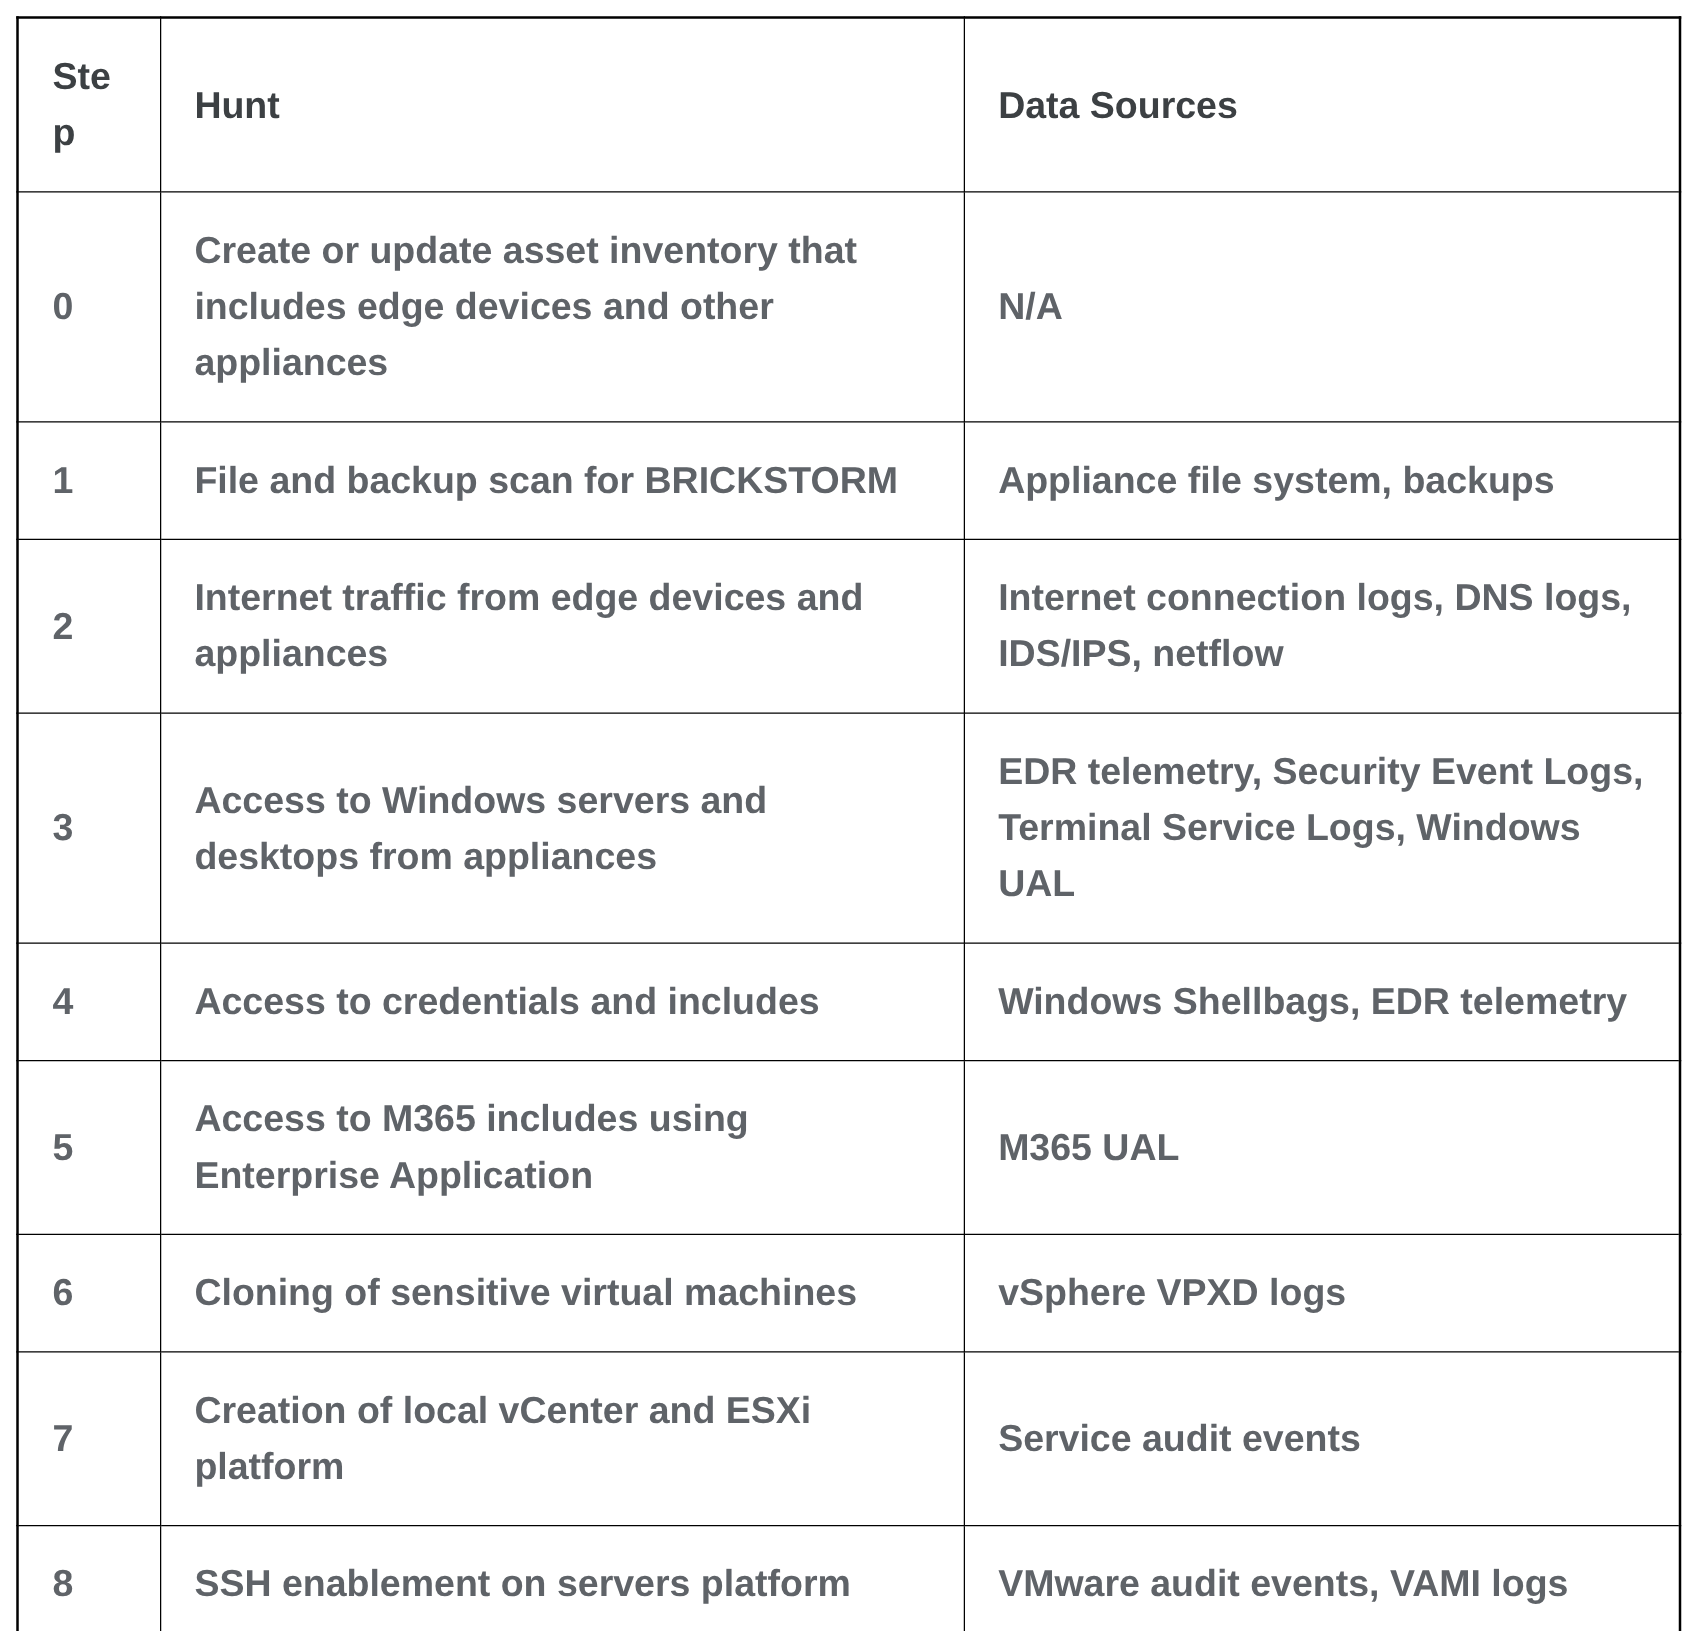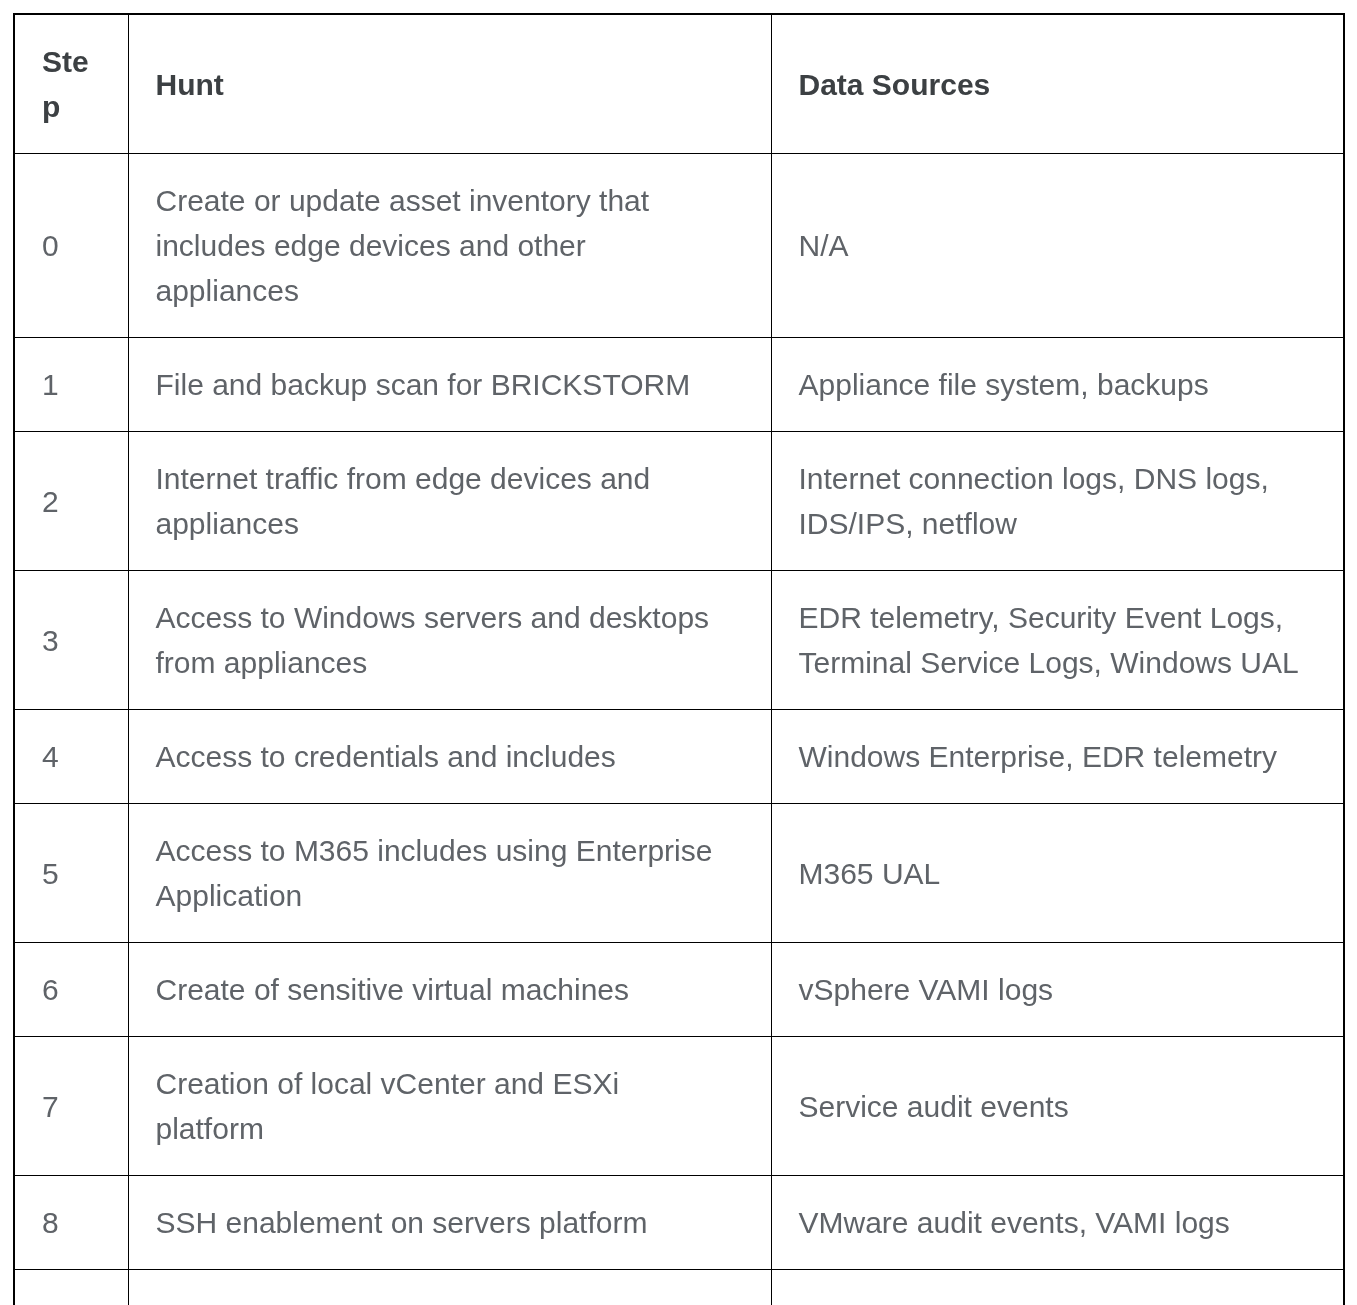--- a/index.html
+++ b/index.html
@@ -32,21 +32,21 @@
   col.col-hunt{width:643px;}
   col.col-data{width:573px;}
   th,td{
     border:1px solid var(--border-color);
     vertical-align:middle;
     text-align:left;
     font-size:30px;
     line-height:45px;
     padding:24px 26px 24px 27px;
     color:var(--body-text);
-    font-weight:normal;
+    font-weight:bold;
     overflow-wrap:break-word;
   }
   td.hunt-cell{padding-right:44px;}
   thead th{
     color:var(--header-text);
     font-weight:bold;
   }
 </style>
 </head>
 <body>
@@ -81,31 +81,31 @@
         <td class="data-sources-cell">Internet connection logs, DNS logs, IDS/IPS, netflow</td>
       </tr>
       <tr>
         <td class="step-cell">3</td>
         <td class="hunt-cell">Access to Windows servers and desktops from appliances</td>
         <td class="data-sources-cell">EDR telemetry, Security Event Logs, Terminal Service Logs, Windows UAL</td>
       </tr>
       <tr>
         <td class="step-cell">4</td>
         <td class="hunt-cell">Access to credentials and includes</td>
-        <td class="data-sources-cell">Windows Enterprise, EDR telemetry</td>
+        <td class="data-sources-cell">Windows Shellbags, EDR telemetry</td>
       </tr>
       <tr>
         <td class="step-cell">5</td>
         <td class="hunt-cell">Access to M365 includes using Enterprise Application</td>
         <td class="data-sources-cell">M365 UAL</td>
       </tr>
       <tr>
         <td class="step-cell">6</td>
-        <td class="hunt-cell">Create of sensitive virtual machines</td>
-        <td class="data-sources-cell">vSphere VAMI logs</td>
+        <td class="hunt-cell">Cloning of sensitive virtual machines</td>
+        <td class="data-sources-cell">vSphere VPXD logs</td>
       </tr>
       <tr>
         <td class="step-cell">7</td>
         <td class="hunt-cell">Creation of local vCenter and ESXi platform</td>
         <td class="data-sources-cell">Service audit events</td>
       </tr>
       <tr>
         <td class="step-cell">8</td>
         <td class="hunt-cell">SSH enablement on servers platform</td>
         <td class="data-sources-cell">VMware audit events, VAMI logs</td>

